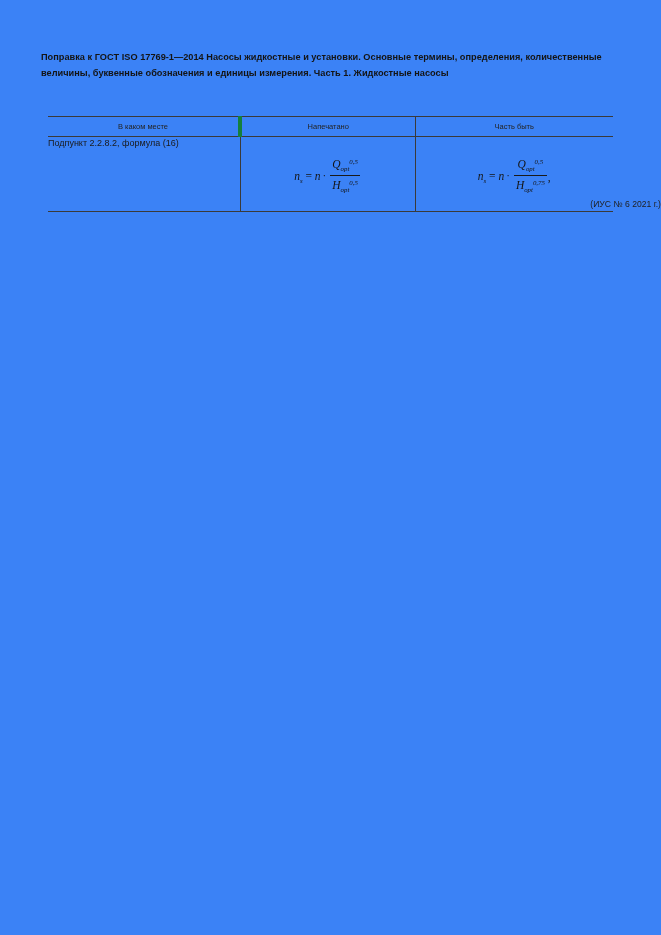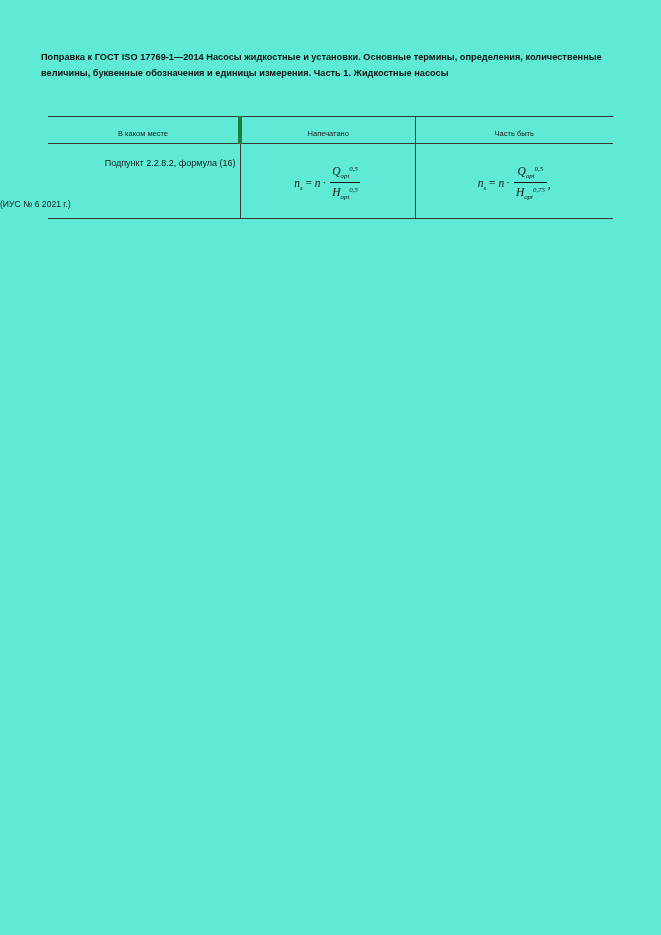--- a/index.html
+++ b/index.html
@@ -13,21 +13,21 @@
     font-family: "Liberation Sans", sans-serif;
     color: #1a1a1a;
     position: relative;
     overflow: hidden;
   }
   .page {
     position: absolute;
     left: 0; top: 0;
     width: 661px;
     height: 935px;
-    background: #5eead4;
+    background: #3b82f6;
   }
   .doc-title {
     position: absolute;
     left: 41px;
     top: 50px;
     width: 578px;
     font-size: 9.2px;
     font-weight: bold;
     line-height: 15.5px;
     text-align: left;
@@ -44,37 +44,37 @@
   }
   .corr-table col.c1 { width: 192px; }
   .corr-table col.c2 { width: 175px; }
   .corr-table col.c3 { width: 198px; }
 
   .corr-table thead th {
     font-size: 7.5px;
     font-weight: normal;
     color: #232323;
     text-align: center;
-    padding: 12px 0 5px 0;
+    padding: 5px 0 5px 0;
     border-top: 1px solid #3a3a3a;
     border-bottom: 1px solid #3a3a3a;
   }
   .corr-table thead th.sep-l { border-left: 4px solid #15803d; }
   .corr-table thead th.sep-r { border-right: 1px solid #3a3a3a; }
 
   .corr-table tbody td {
     vertical-align: top;
     padding: 6px 0 14px 0;
     font-size: 9px;
     color: #1a1a1a;
     border-bottom: 1px solid #3a3a3a;
   }
   .corr-table tbody td.cell-where {
-    text-align: right;
-    padding-top: 14px;
+    text-align: left;
+    padding-top: 1px;
     padding-right: 4px;
   }
   .corr-table tbody td.cell-printed {
     border-left: 1px solid #3a3a3a;
     border-right: 1px solid #3a3a3a;
     text-align: center;
   }
   .corr-table tbody td.cell-should {
     text-align: center;
   }
@@ -126,21 +126,21 @@
   .tail-comma {
     font-family: "Liberation Serif", serif;
     font-size: 11.5px;
     vertical-align: -1px;
   }
   .footnote {
     position: absolute;
     left: 0;
     top: 199px;
     width: 661px;
-    text-align: left;
+    text-align: right;
     font-size: 8.6px;
     color: #1f1f1f;
     font-family: "Liberation Sans", sans-serif;
   }
 </style>
 </head>
 <body>
 
 <div class="page">
 

